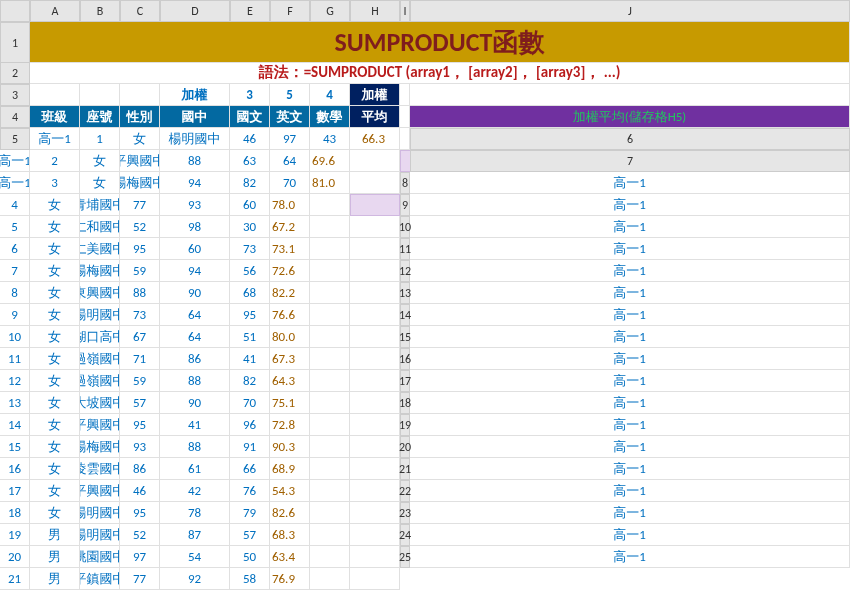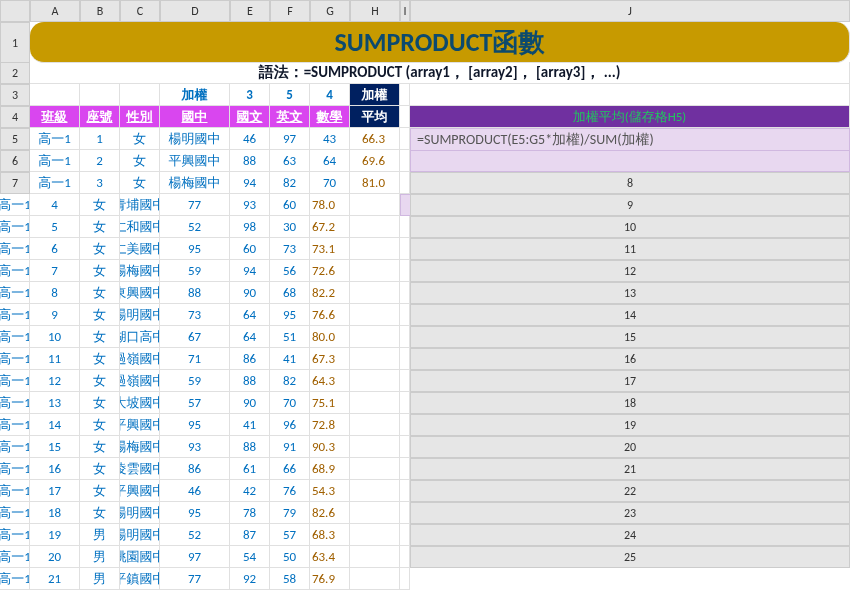--- a/index.html
+++ b/index.html
@@ -32,40 +32,38 @@
   border-right: 1px solid #e0e0e0;
   border-bottom: 1px solid #e0e0e0;
   display: flex;
   align-items: center;
   padding: 0 4px;
   white-space: nowrap;
   overflow: hidden;
 }
 .title-bar {
   background: #c79a00;
-  color: #0c4a6e;
+  color: #7f1d1d;
   font-size: 26px;
   font-weight: bold;
   justify-content: center;
   height: 40px;
   grid-row: span 1;
-  border-radius: 14px;
 }
 .syntax {
-  color: #0f172a;
+  color: #b91c1c;
   font-weight: bold;
   font-size: 15px;
   justify-content: center;
 }
 .hdr-blue {
-  background: #d946ef;
+  background: #0369a1;
   color: #fff;
   justify-content: center;
   font-weight: bold;
-  text-decoration: underline;
 }
 .hdr-navy {
   background: #002060;
   color: #fff;
   justify-content: center;
   font-weight: bold;
 }
 .weight-label {
   color: #0070c0;
   font-weight: bold;
@@ -132,21 +130,20 @@
     <div class="row-hdr">5</div>
     <div class="cell blue-text">高一1</div>
     <div class="cell blue-text">1</div>
     <div class="cell blue-text">女</div>
     <div class="cell blue-text">楊明國中</div>
     <div class="cell blue-text">46</div>
     <div class="cell blue-text">97</div>
     <div class="cell blue-text">43</div>
     <div class="cell amber-text">66.3</div>
     <div class="cell"></div>
-    <div class="cell formula-box" style="border-bottom: none;">=SUMPRODUCT(E5:G5*加權)/SUM(加權)</div>
     <div class="row-hdr">6</div>
     <div class="cell blue-text">高一1</div>
     <div class="cell blue-text">2</div>
     <div class="cell blue-text">女</div>
     <div class="cell blue-text">平興國中</div>
     <div class="cell blue-text">88</div>
     <div class="cell blue-text">63</div>
     <div class="cell blue-text">64</div>
     <div class="cell amber-text">69.6</div>
     <div class="cell"></div>

